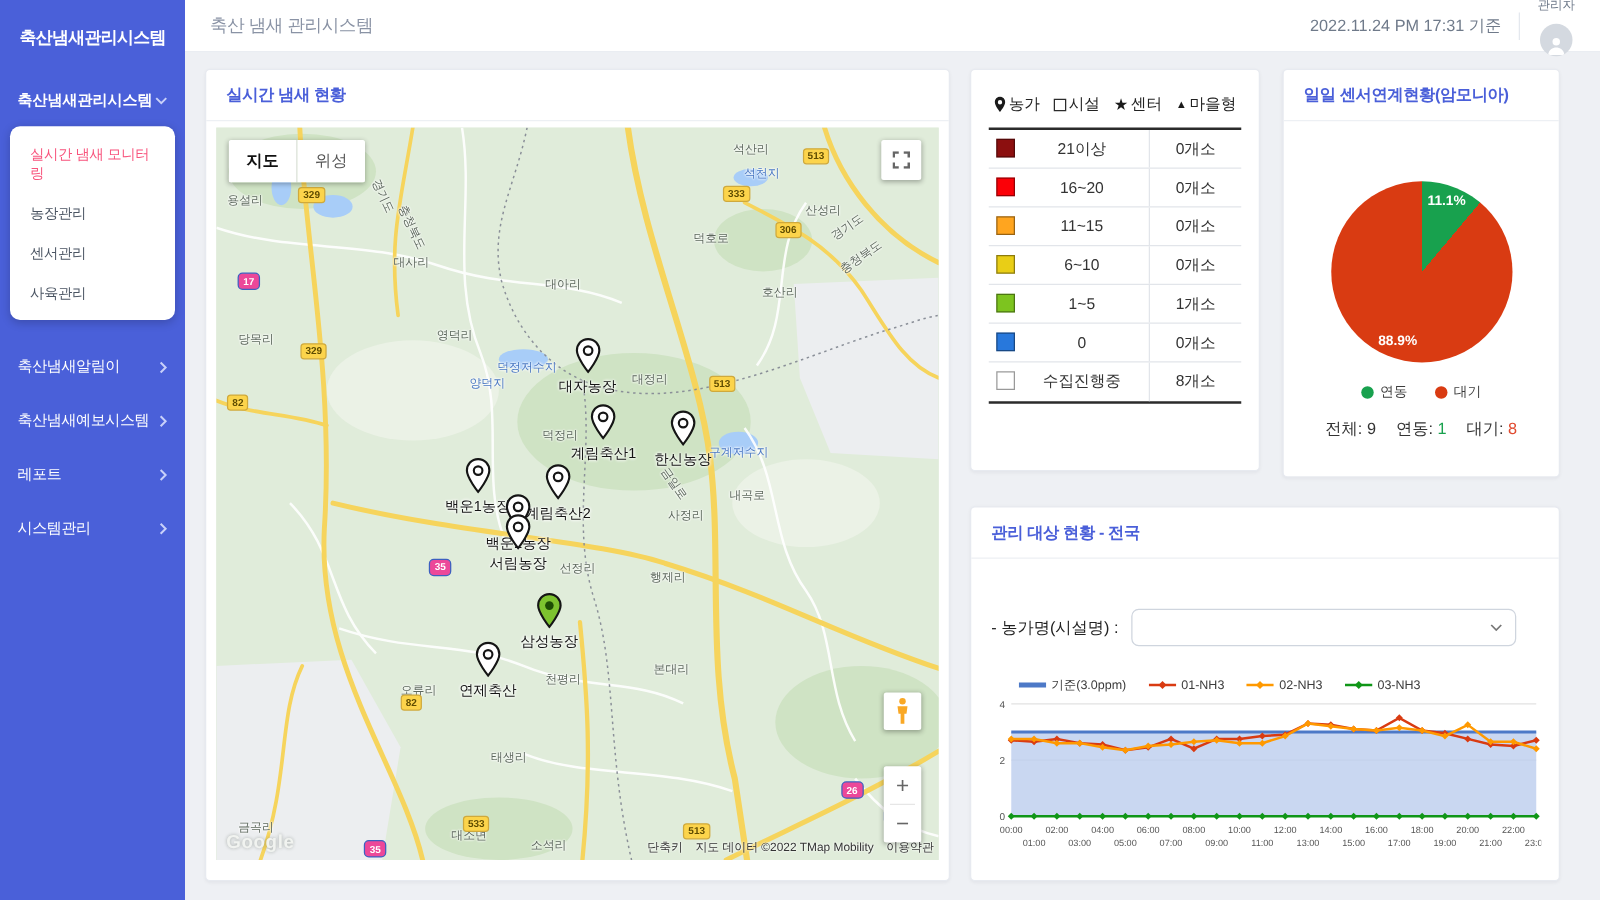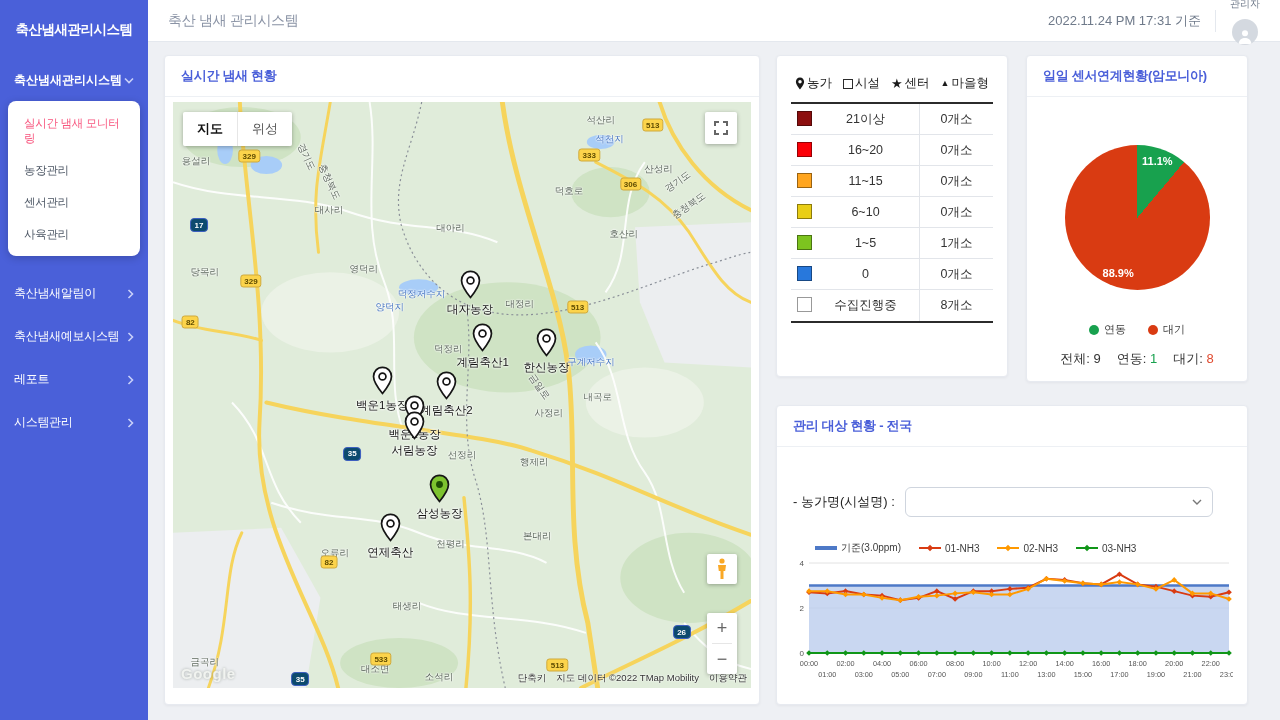--- a/index.html
+++ b/index.html
@@ -33,21 +33,21 @@
   #pie-card  { left:1026px; top:55px; width:222px; height:327px; }
   #mgmt-card { left:776px; top:405px; width:472px; height:300px; }
 
   
   .map-body { position:absolute; left:8px; right:8px; top:46px; bottom:16px; overflow:hidden; background:#e0ecda; }
   .map-underlay { position:absolute; inset:0; width:100%; height:100%; }
   .map-label { position:absolute; font-size:9.5px; color:#5d685d; white-space:nowrap; text-shadow:0 0 2px #fff,0 0 2px #fff,0 0 2px #fff; }
   .map-label.water { color:#4a78c2; }
   .badge { position:absolute; transform:translate(-50%,-50%); font-size:8px; font-weight:bold; line-height:11px; padding:0 3px; border-radius:3px; }
   .badge.pill { background:#fcd44b; border:1px solid #cfa93c; color:#5f4c00; }
-  .badge.shield { background:#0c4a6e; border:1px solid #3d5fc0; color:#fff; border-radius:4px; padding:0.5px 3.5px; }
+  .badge.shield { background:#ec4899; border:1px solid #3d5fc0; color:#fff; border-radius:4px; padding:0.5px 3.5px; }
   .map-marker { position:absolute; width:0; height:0; }
   .map-marker svg { position:absolute; left:-10.5px; top:-29px; }
   .pin-label { position:absolute; top:3px; left:0; transform:translateX(-50%); white-space:nowrap; font-size:11.5px; font-weight:500; color:#141414; text-shadow:0 0 2px #fff,0 0 3px #fff,0 0 3px #fff; }
   .map-type { position:absolute; left:10px; top:10px; display:flex; box-shadow:0 1px 4px rgba(0,0,0,.3); border-radius:2px; overflow:hidden; }
   .map-type button { border:0; background:#fff; font-size:13px; padding:8px 14px; cursor:pointer; font-family:inherit; color:#565656; }
   .map-type button.sel { font-weight:bold; color:#111; }
   .map-type .sep { width:1px; background:#e6e6e6; }
   .fullscreen-btn { position:absolute; right:14px; top:10px; width:32px; height:32px; background:#fff; border:0; border-radius:2px; box-shadow:0 1px 4px rgba(0,0,0,.3); cursor:pointer; display:flex; align-items:center; justify-content:center; }
   .pegman { position:absolute; right:14px; bottom:104px; width:30px; height:30px; background:#fff; border:0; border-radius:2px; box-shadow:0 1px 4px rgba(0,0,0,.3); cursor:pointer; display:flex; align-items:center; justify-content:center; }
   .zoom-ctl { position:absolute; right:14px; bottom:14px; width:30px; background:#fff; border-radius:2px; box-shadow:0 1px 4px rgba(0,0,0,.3); display:flex; flex-direction:column; }
@@ -68,21 +68,21 @@
   .amm-row { display:flex; align-items:stretch; height:31px; border-bottom:1px solid #e2e5ea; font-size:12.5px; color:#333; }
   .amm-row:last-child { border-bottom:none; }
   .amm-swatch { width:15px; height:15px; margin:7px 0 0 6px; border:1px solid rgba(0,0,0,.4); flex:0 0 auto; }
   .amm-range { flex:1; display:flex; align-items:center; justify-content:center; }
   .amm-count { width:74px; border-left:1px solid #e2e5ea; display:flex; align-items:center; justify-content:center; }
 
   
   .pie-wrap { display:flex; flex-direction:column; align-items:center; }
   .pie { width:145px; height:145px; border-radius:50%; position:relative; margin-top:48px; }
   .pie-pct { position:absolute; color:#fff; font-size:11px; font-weight:bold; transform:translate(-50%,-50%); }
-  .pie-legend { display:flex; gap:22px; margin-top:32px; font-size:11px; color:#3c3c3c; align-items:center; }
+  .pie-legend { display:flex; gap:22px; margin-top:16px; font-size:11px; color:#3c3c3c; align-items:center; }
   .pie-legend .li { display:flex; align-items:center; gap:5px; }
   .dot { width:10px; height:10px; border-radius:50%; display:inline-block; }
   .sensor-stats { display:flex; gap:16px; margin-top:13px; font-size:13px; color:#333; }
 
   
   .mgmt-body { padding:18px 16px 0; }
   .thr-row { font-size:13px; color:#222; letter-spacing:-0.2px; }
   .thr-val { color:#e01111; font-weight:bold; margin-left:6px; }
   .farm-row { display:flex; align-items:center; margin-top:22px; font-size:13px; color:#222; }
   .farm-select { margin-left:10px; width:308px; height:30px; border:1px solid #cfd5de; border-radius:6px; background:#fff; display:flex; align-items:center; justify-content:flex-end; padding:0 10px; cursor:pointer; }

